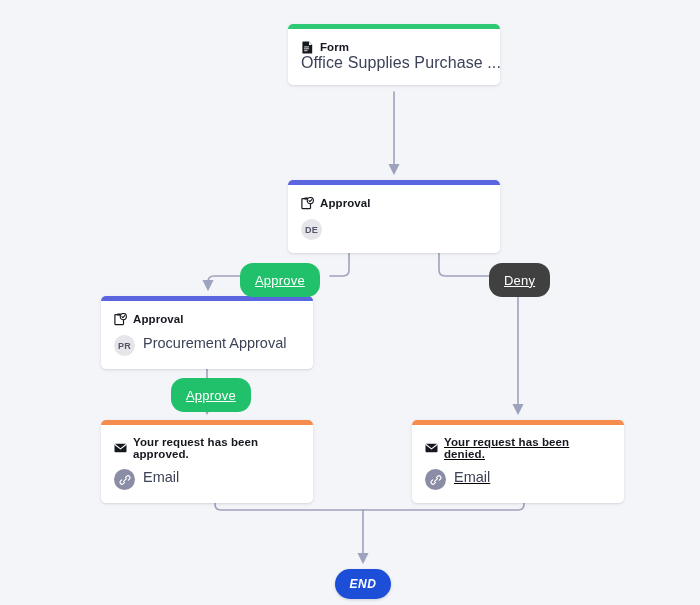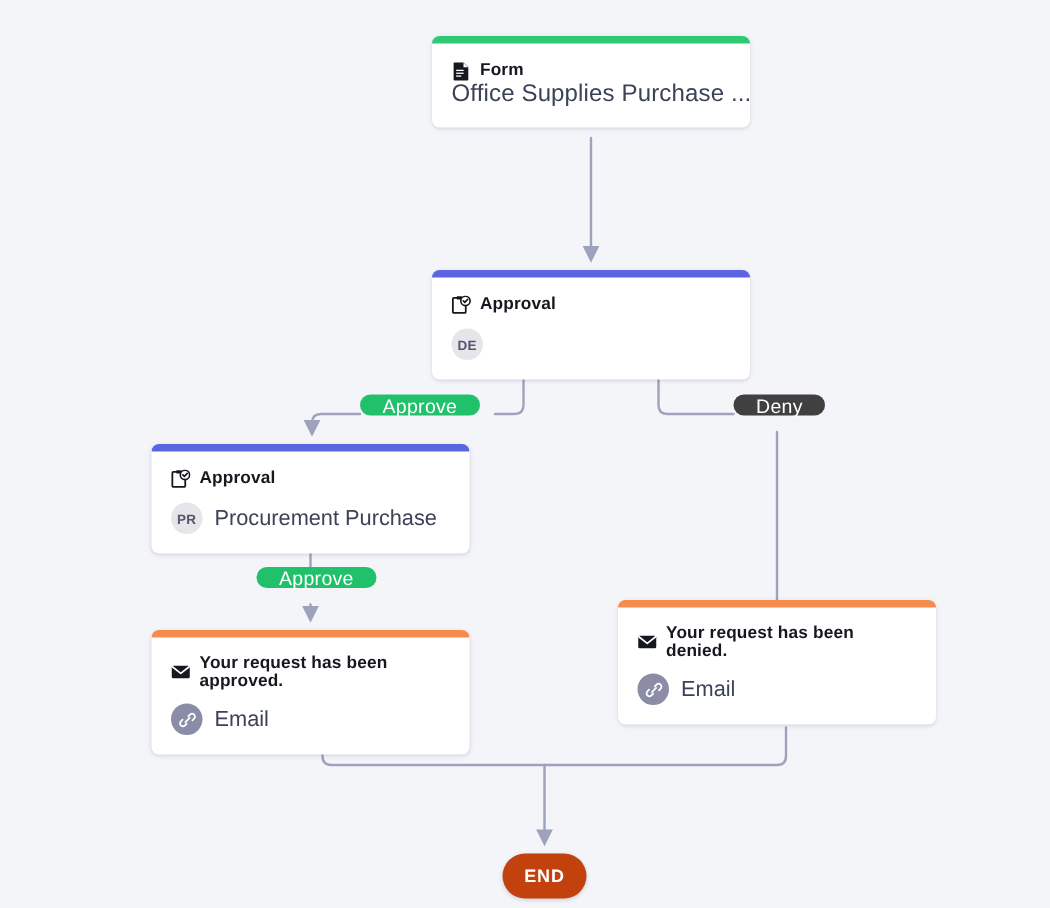--- a/index.html
+++ b/index.html
@@ -62,21 +62,20 @@
   .node-title {
     margin-top: 0;
     font-size: 16px;
     color: #3c4257;
     letter-spacing: 0.1px;
     white-space: nowrap;
   }
   .node-sub {
     margin-top: 9px;
     display: flex;
-    align-items: center;
     gap: 8px;
     font-size: 14.5px;
     color: #3c4257;
   }
   .avatar {
     width: 21px;
     height: 21px;
     border-radius: 50%;
     background: #e6e6ea;
     color: #53566b;
@@ -93,48 +92,50 @@
     height: 21px;
     border-radius: 50%;
     background: #8b8da6;
     display: flex;
     align-items: center;
     justify-content: center;
     flex: 0 0 auto;
   }
   .badge {
     position: absolute;
-    height: 14px;
+    height: 34px;
     border-radius: 13px;
     color: #ffffff;
     font-size: 13px;
     display: flex;
     align-items: center;
     justify-content: center;
     padding: 0 15px;
     box-sizing: border-box;
     white-space: nowrap;
     letter-spacing: 0.2px;
+    text-decoration: underline;
   }
   .badge-approve { background: #21c16b; }
   .badge-deny { background: #404040; }
   .end-node {
     position: absolute;
     width: 56px;
     height: 30px;
     border-radius: 15px;
-    background: #c2410c;
+    background: #1d4ed8;
     color: #ffffff;
     font-size: 12px;
     font-weight: bold;
     display: flex;
     align-items: center;
     justify-content: center;
     letter-spacing: 0.6px;
     box-shadow: 0 1px 3px rgba(30,35,65,0.18);
+    font-style: italic;
   }
 </style>
 </head>
 <body>
 
 <div id="canvas">
 
   <svg class="edges" viewBox="0 0 700 605" xmlns="http://www.w3.org/2000/svg">
     <defs>
       <marker id="arrow" viewBox="0 0 10 10" refX="7.2" refY="5" markerWidth="7" markerHeight="7" orient="auto-start-reverse">
@@ -212,21 +213,21 @@
             <path d="M1.6 1.6 h7.2 a0.7 0.7 0 0 1 0.7 0.7 v8.6 a0.7 0.7 0 0 1 -0.7 0.7 h-7.2 a0.7 0.7 0 0 1 -0.7 -0.7 v-8.6 a0.7 0.7 0 0 1 0.7 -0.7 z" fill="none" stroke="#16181f" stroke-width="1.2"></path>
             <rect x="3.4" y="0.5" width="3.7" height="2.1" rx="0.5" fill="#16181f"></rect>
             <circle cx="9.3" cy="3.6" r="3.1" fill="#ffffff" stroke="#16181f" stroke-width="1.1"></circle>
             <path d="M7.9 3.6 l1 1 l1.9 -2" fill="none" stroke="#16181f" stroke-width="1.1" stroke-linecap="round" stroke-linejoin="round"></path>
           </svg>
         </span>
         <span>Approval</span>
       </div>
       <div class="node-sub">
         <span class="avatar">PR</span>
-        <span>Procurement Purchase</span>
+        <span>Procurement Approval</span>
       </div>
     </div>
   </div>
 
   <div class="node" style="left:101px; top:420px; width:212px;">
     <div class="node-bar" style="background:#f58b4c;"></div>
     <div class="node-body">
       <div class="node-head">
         <span class="ic">
           <svg width="13" height="10" viewBox="0 0 13 10" xmlns="http://www.w3.org/2000/svg">
@@ -242,21 +243,21 @@
             <path d="M4.6 7.4 L7.4 4.6" stroke="#ffffff" stroke-width="1.2" stroke-linecap="round"></path>
             <path d="M6.6 3.5 l1.1 -1.1 a1.9 1.9 0 0 1 2.7 2.7 l-1.1 1.1" fill="none" stroke="#ffffff" stroke-width="1.2" stroke-linecap="round"></path>
             <path d="M5.4 8.5 l-1.1 1.1 a1.9 1.9 0 0 1 -2.7 -2.7 l1.1 -1.1" fill="none" stroke="#ffffff" stroke-width="1.2" stroke-linecap="round"></path>
           </svg>
         </span>
         <span>Email</span>
       </div>
     </div>
   </div>
 
-  <div class="node" style="left:412px; top:400px; width:212px;">
+  <div class="node" style="left:412px; top:420px; width:212px;text-decoration:underline;">
     <div class="node-bar" style="background:#f58b4c;"></div>
     <div class="node-body">
       <div class="node-head">
         <span class="ic">
           <svg width="13" height="10" viewBox="0 0 13 10" xmlns="http://www.w3.org/2000/svg">
             <rect x="0.5" y="0.8" width="12" height="8.4" rx="1" fill="#16181f"></rect>
             <path d="M0.9 1.5 L6.5 5.9 L12.1 1.5" fill="none" stroke="#ffffff" stroke-width="1.15" stroke-linecap="round" stroke-linejoin="round"></path>
           </svg>
         </span>
         <span>Your request has been denied.</span>

